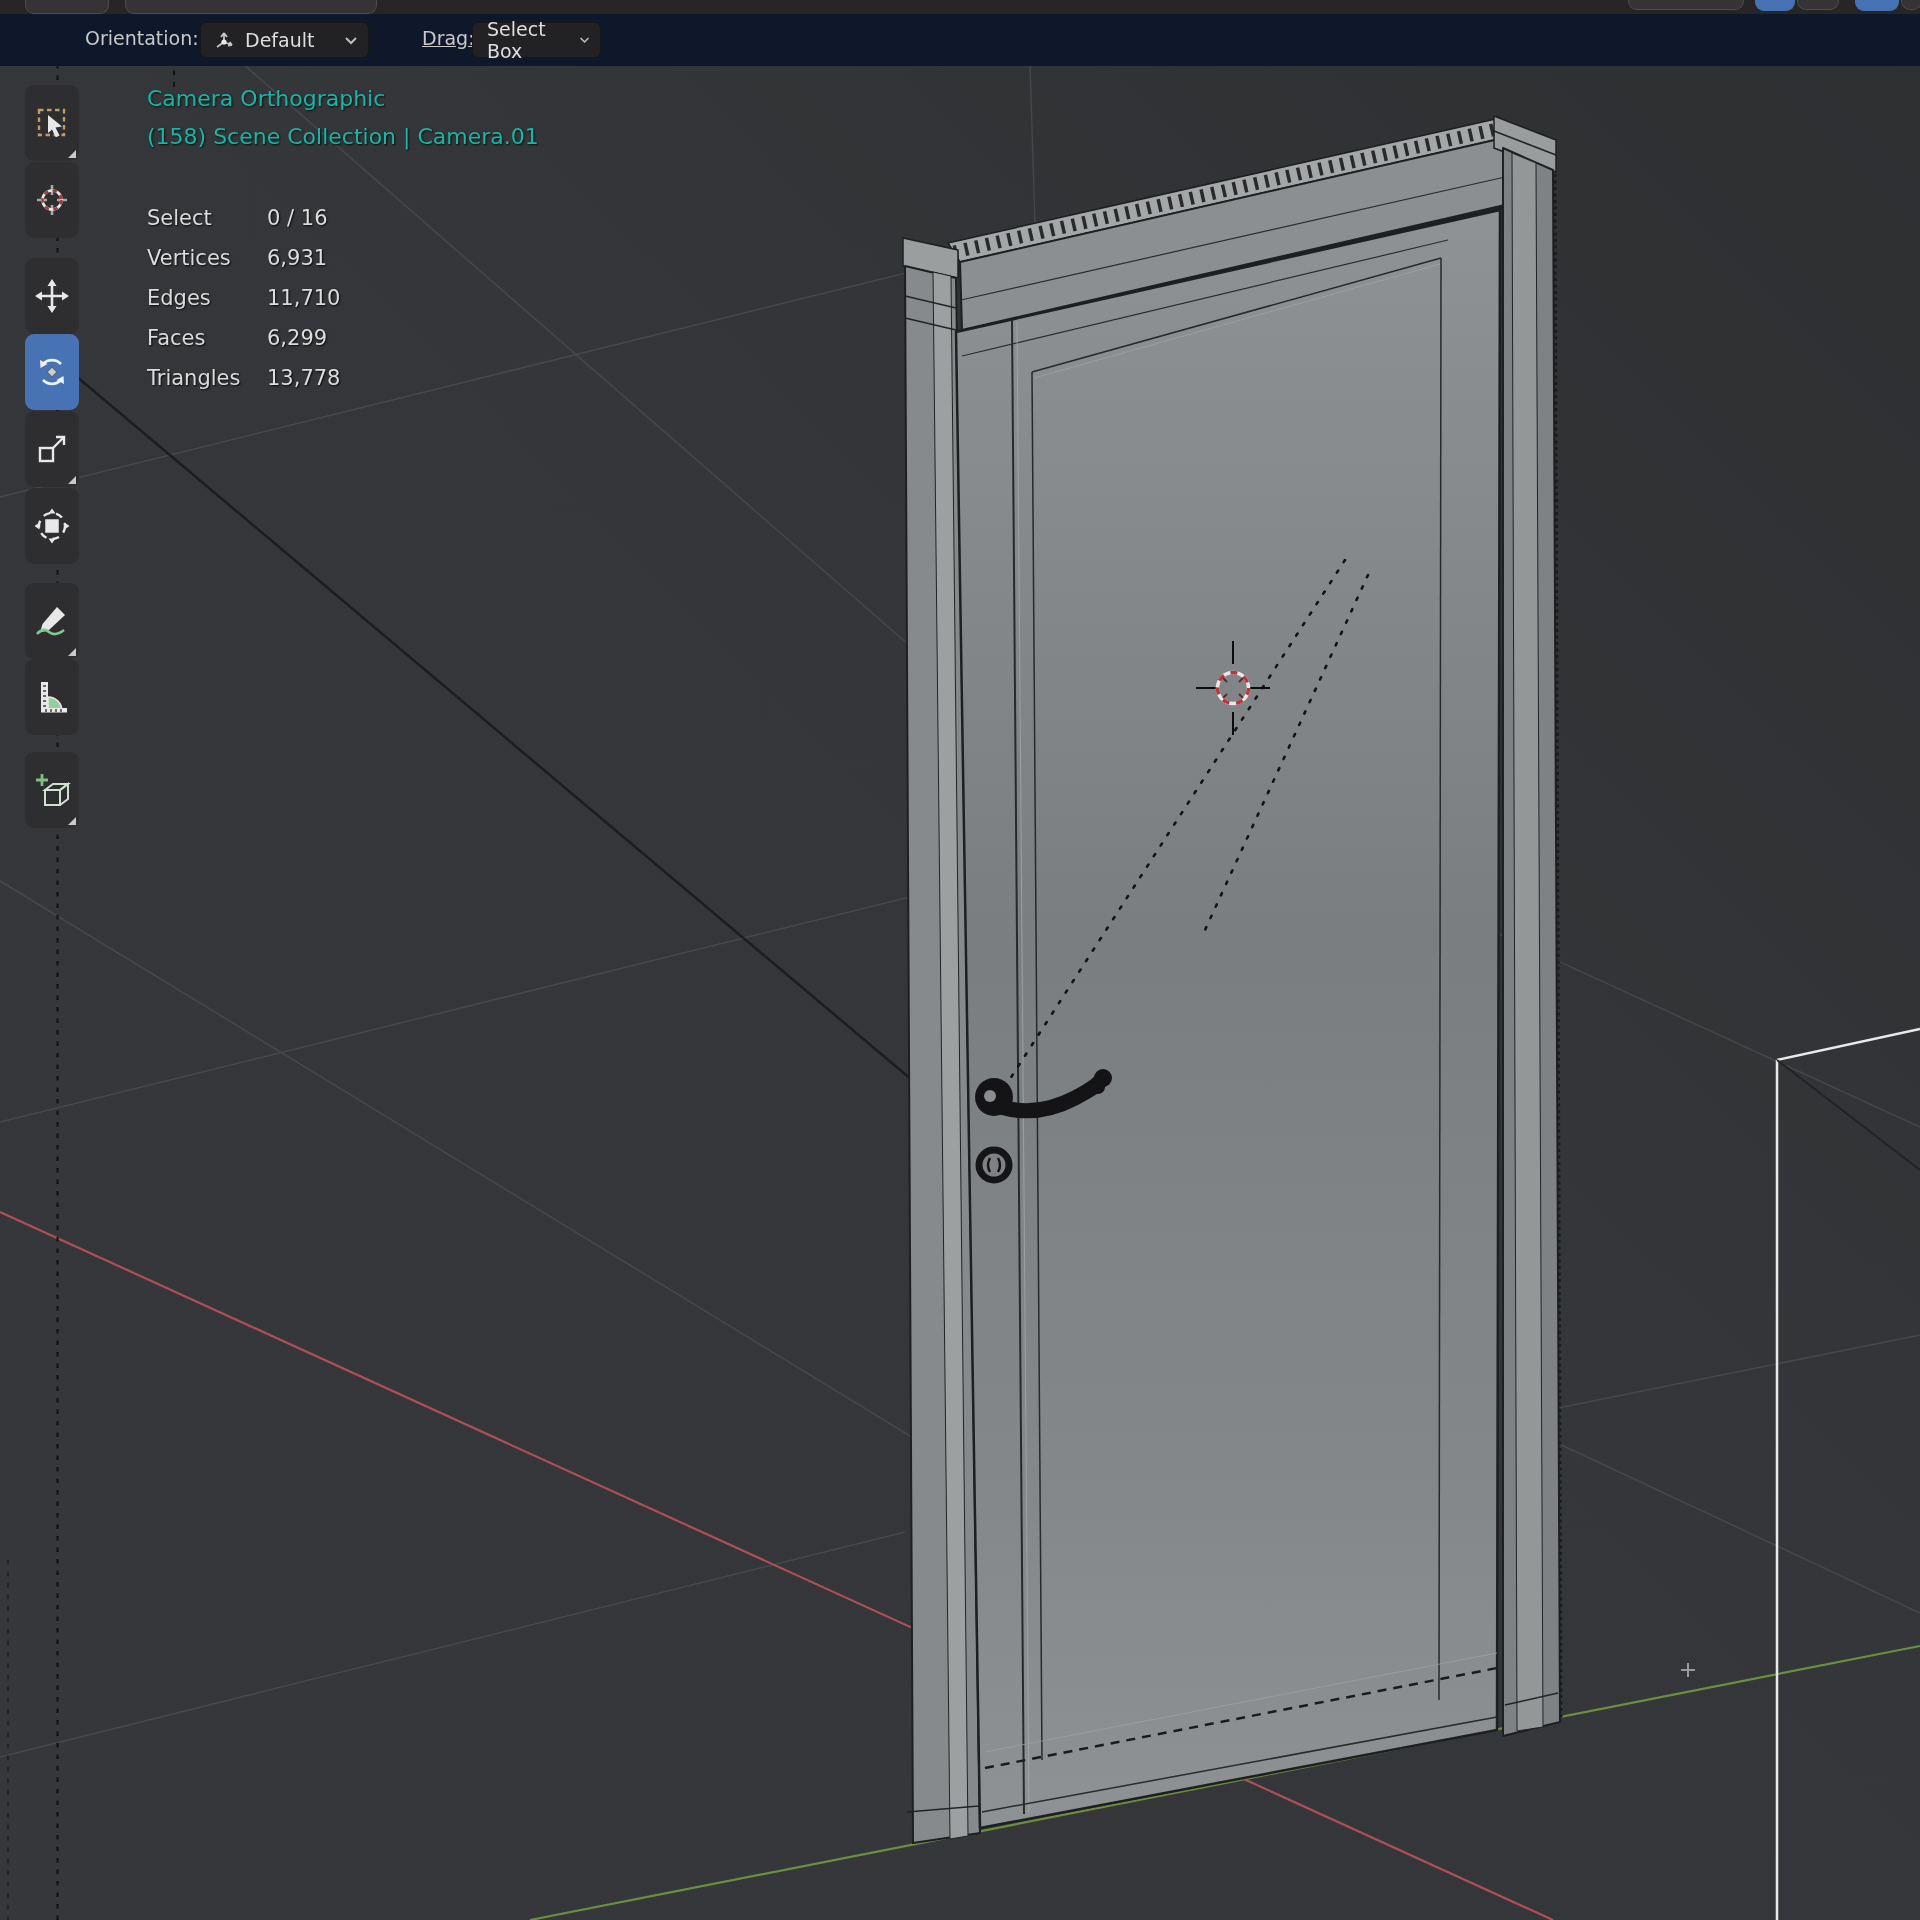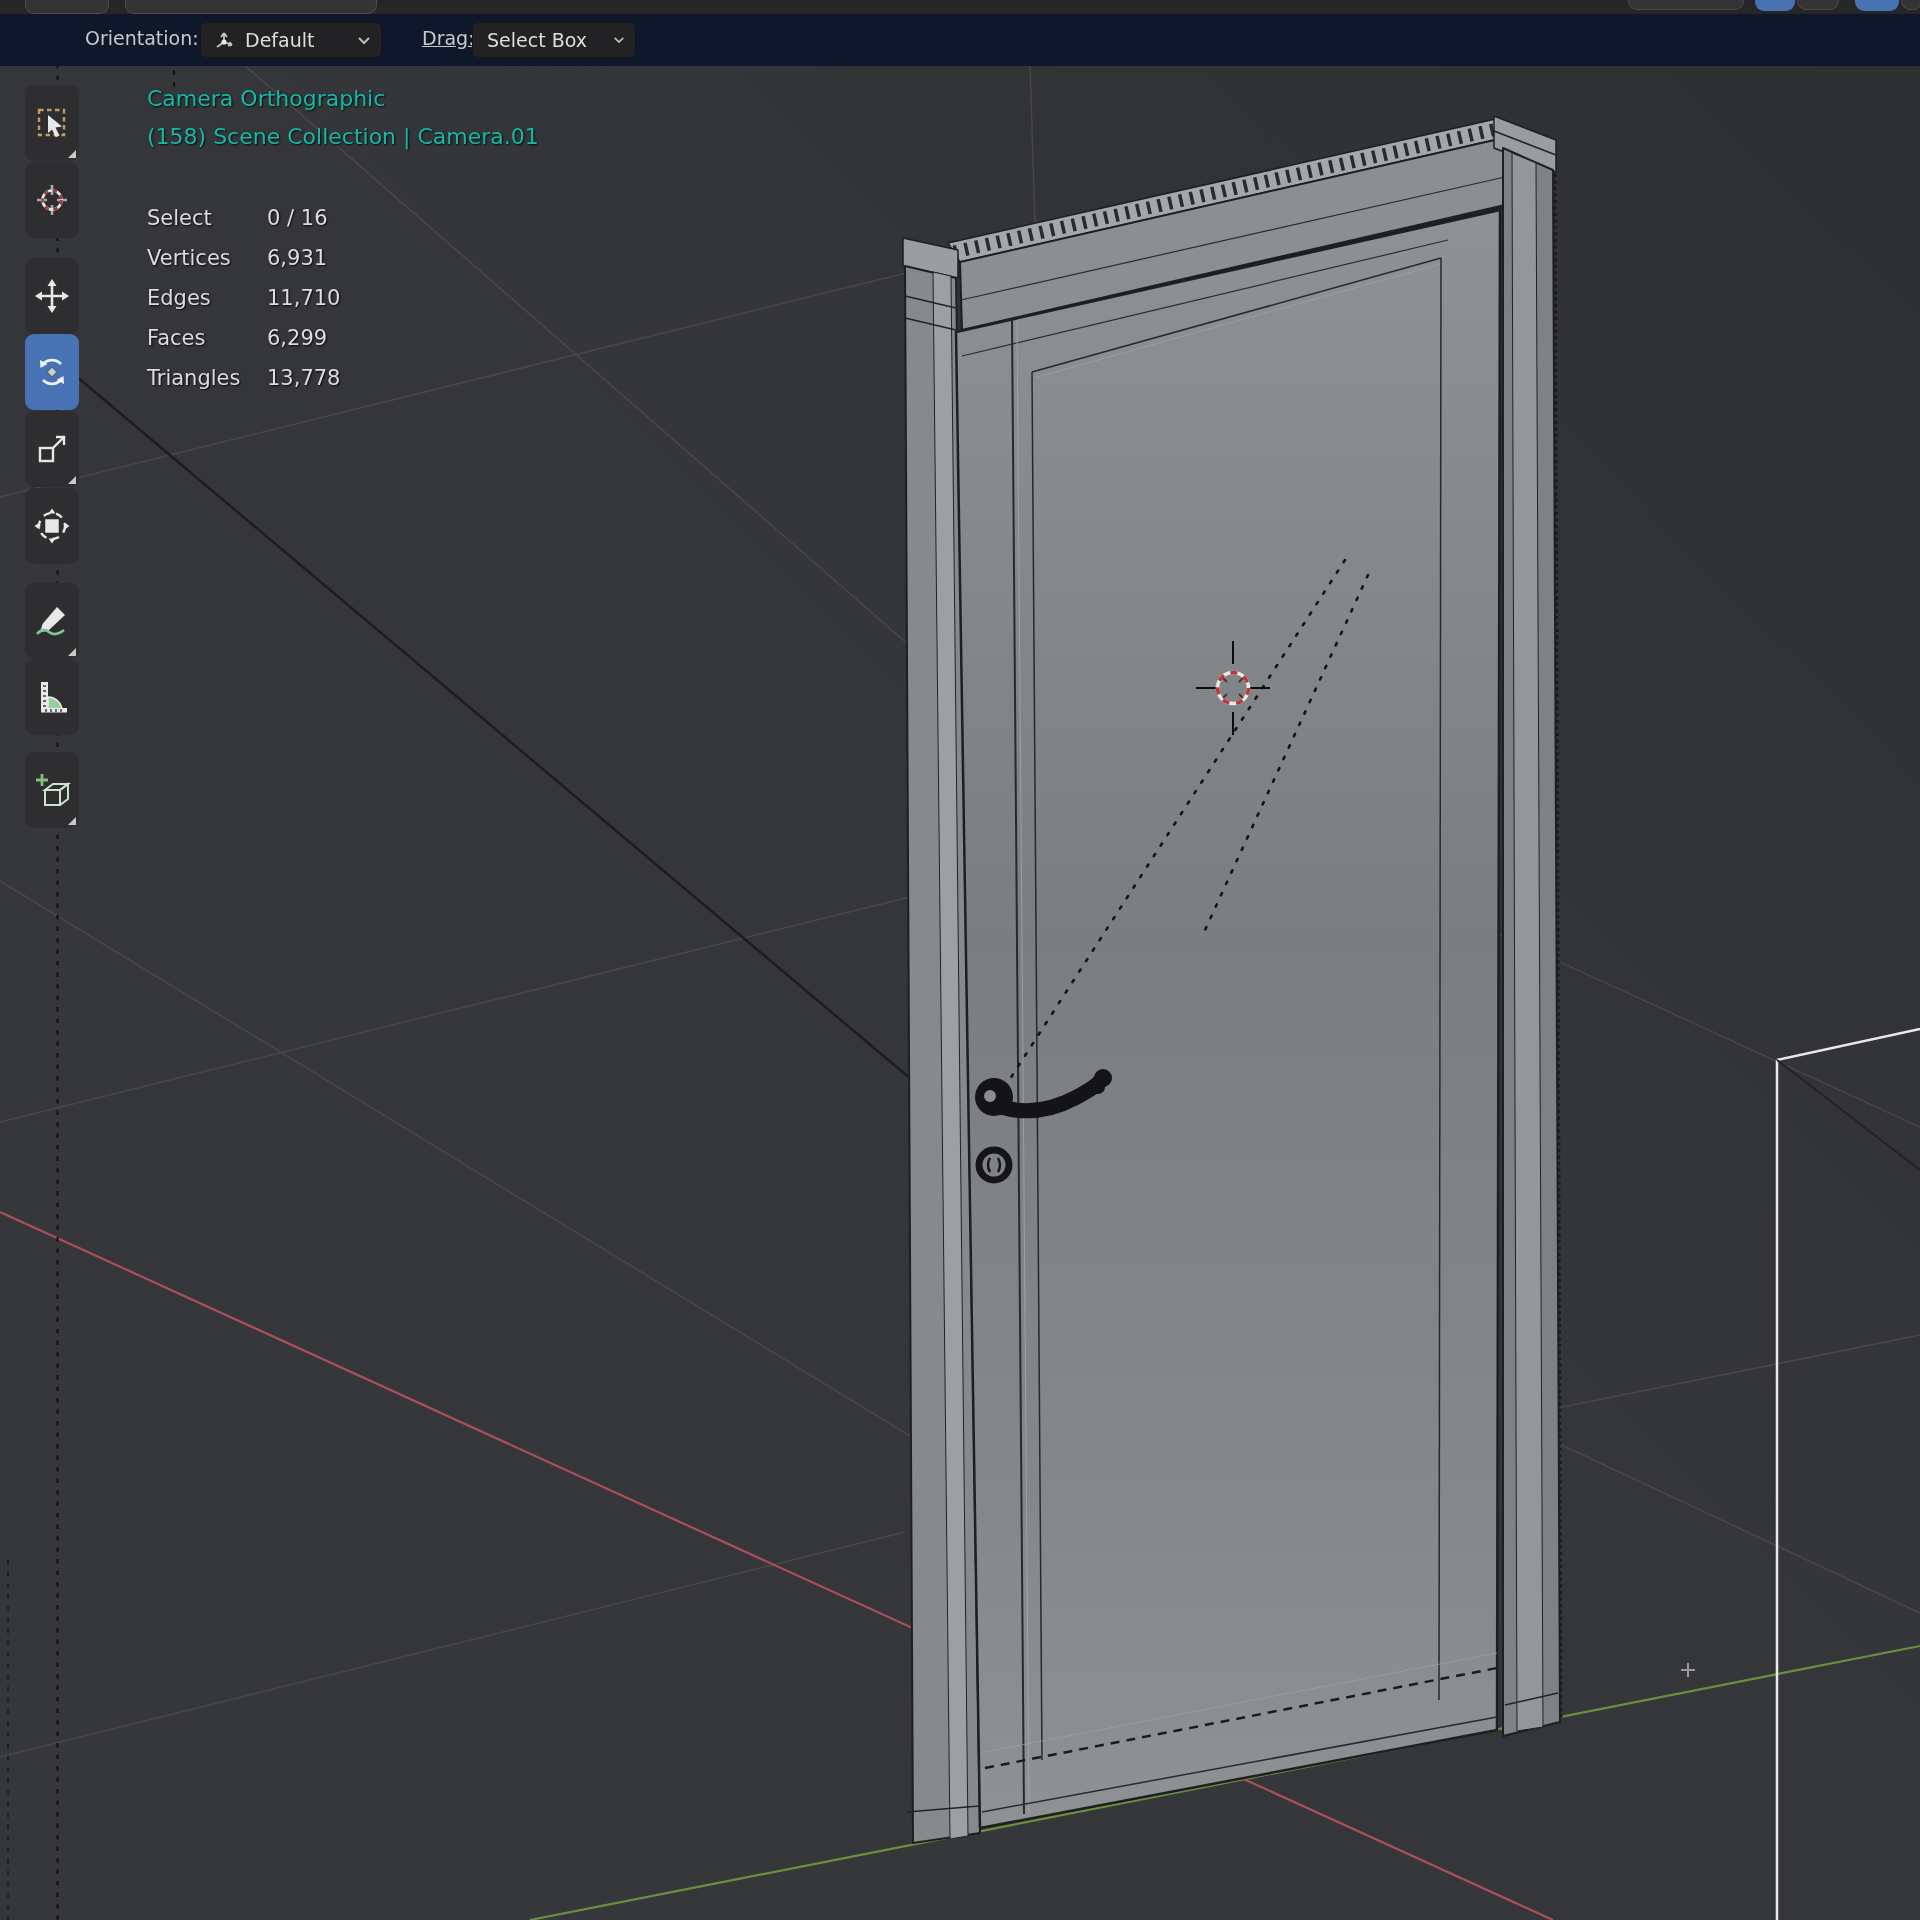--- a/index.html
+++ b/index.html
@@ -149,34 +149,34 @@
   <div class="partial-btn" style="left:125px;width:250px;height:13px;"></div>
   <div class="partial-btn" style="left:1628px;width:114px;height:9px;"></div>
   <div class="partial-btn blue" style="left:1755px;width:38px;height:10px;"></div>
   <div class="partial-btn" style="left:1797px;width:40px;height:9px;"></div>
   <div class="partial-btn blue" style="left:1855px;width:42px;height:10px;"></div>
   <div class="partial-btn" style="left:1901px;width:19px;height:9px;"></div>
 </div>
 
 <div id="topbar">
   <span class="bar-label" style="left:85px;">Orientation:</span>
-  <div class="dropdown" style="left:200px;width:182px;padding-left:10px;">
+  <div class="dropdown" style="left:200px;width:169px;padding-left:10px;">
     <svg width="26" height="26" viewBox="0 0 26 26">
       <path d="M13,15 V6 M13,6 l-3,4 M13,6 l3,4" stroke="#c5c5c5" stroke-width="1.8" fill="none"></path>
       <path d="M13,15 L21,18 M21,18 l-4,0.5 M21,18 l-2.5,-3" stroke="#c5c5c5" stroke-width="1.8" fill="none"></path>
       <path d="M13,15 L6,20" stroke="#c5c5c5" stroke-width="1.8"></path>
       <circle cx="13" cy="15" r="2.6" fill="#e8e8e8"></circle>
     </svg>
     <span style="margin-left:8px;">Default</span>
     <svg class="dd-chevron" width="14" height="9" viewBox="0 0 14 9">
       <path d="M2,2 L7,7 L12,2" stroke="#bdbdbd" stroke-width="2" fill="none"></path>
     </svg>
   </div>
   <span class="bar-label" style="left:422px;text-decoration:underline;">Drag:</span>
-  <div class="dropdown" style="left:472px;width:164px;padding-left:14px;">
+  <div class="dropdown" style="left:472px;width:129px;padding-left:14px;">
     <span>Select Box</span>
     <svg class="dd-chevron" width="12" height="8" viewBox="0 0 14 9">
       <path d="M2,2 L7,7 L12,2" stroke="#bdbdbd" stroke-width="2" fill="none"></path>
     </svg>
   </div>
 </div>
 
 <div id="toolbar">
 
   <div class="tool" style="top:0px;">

